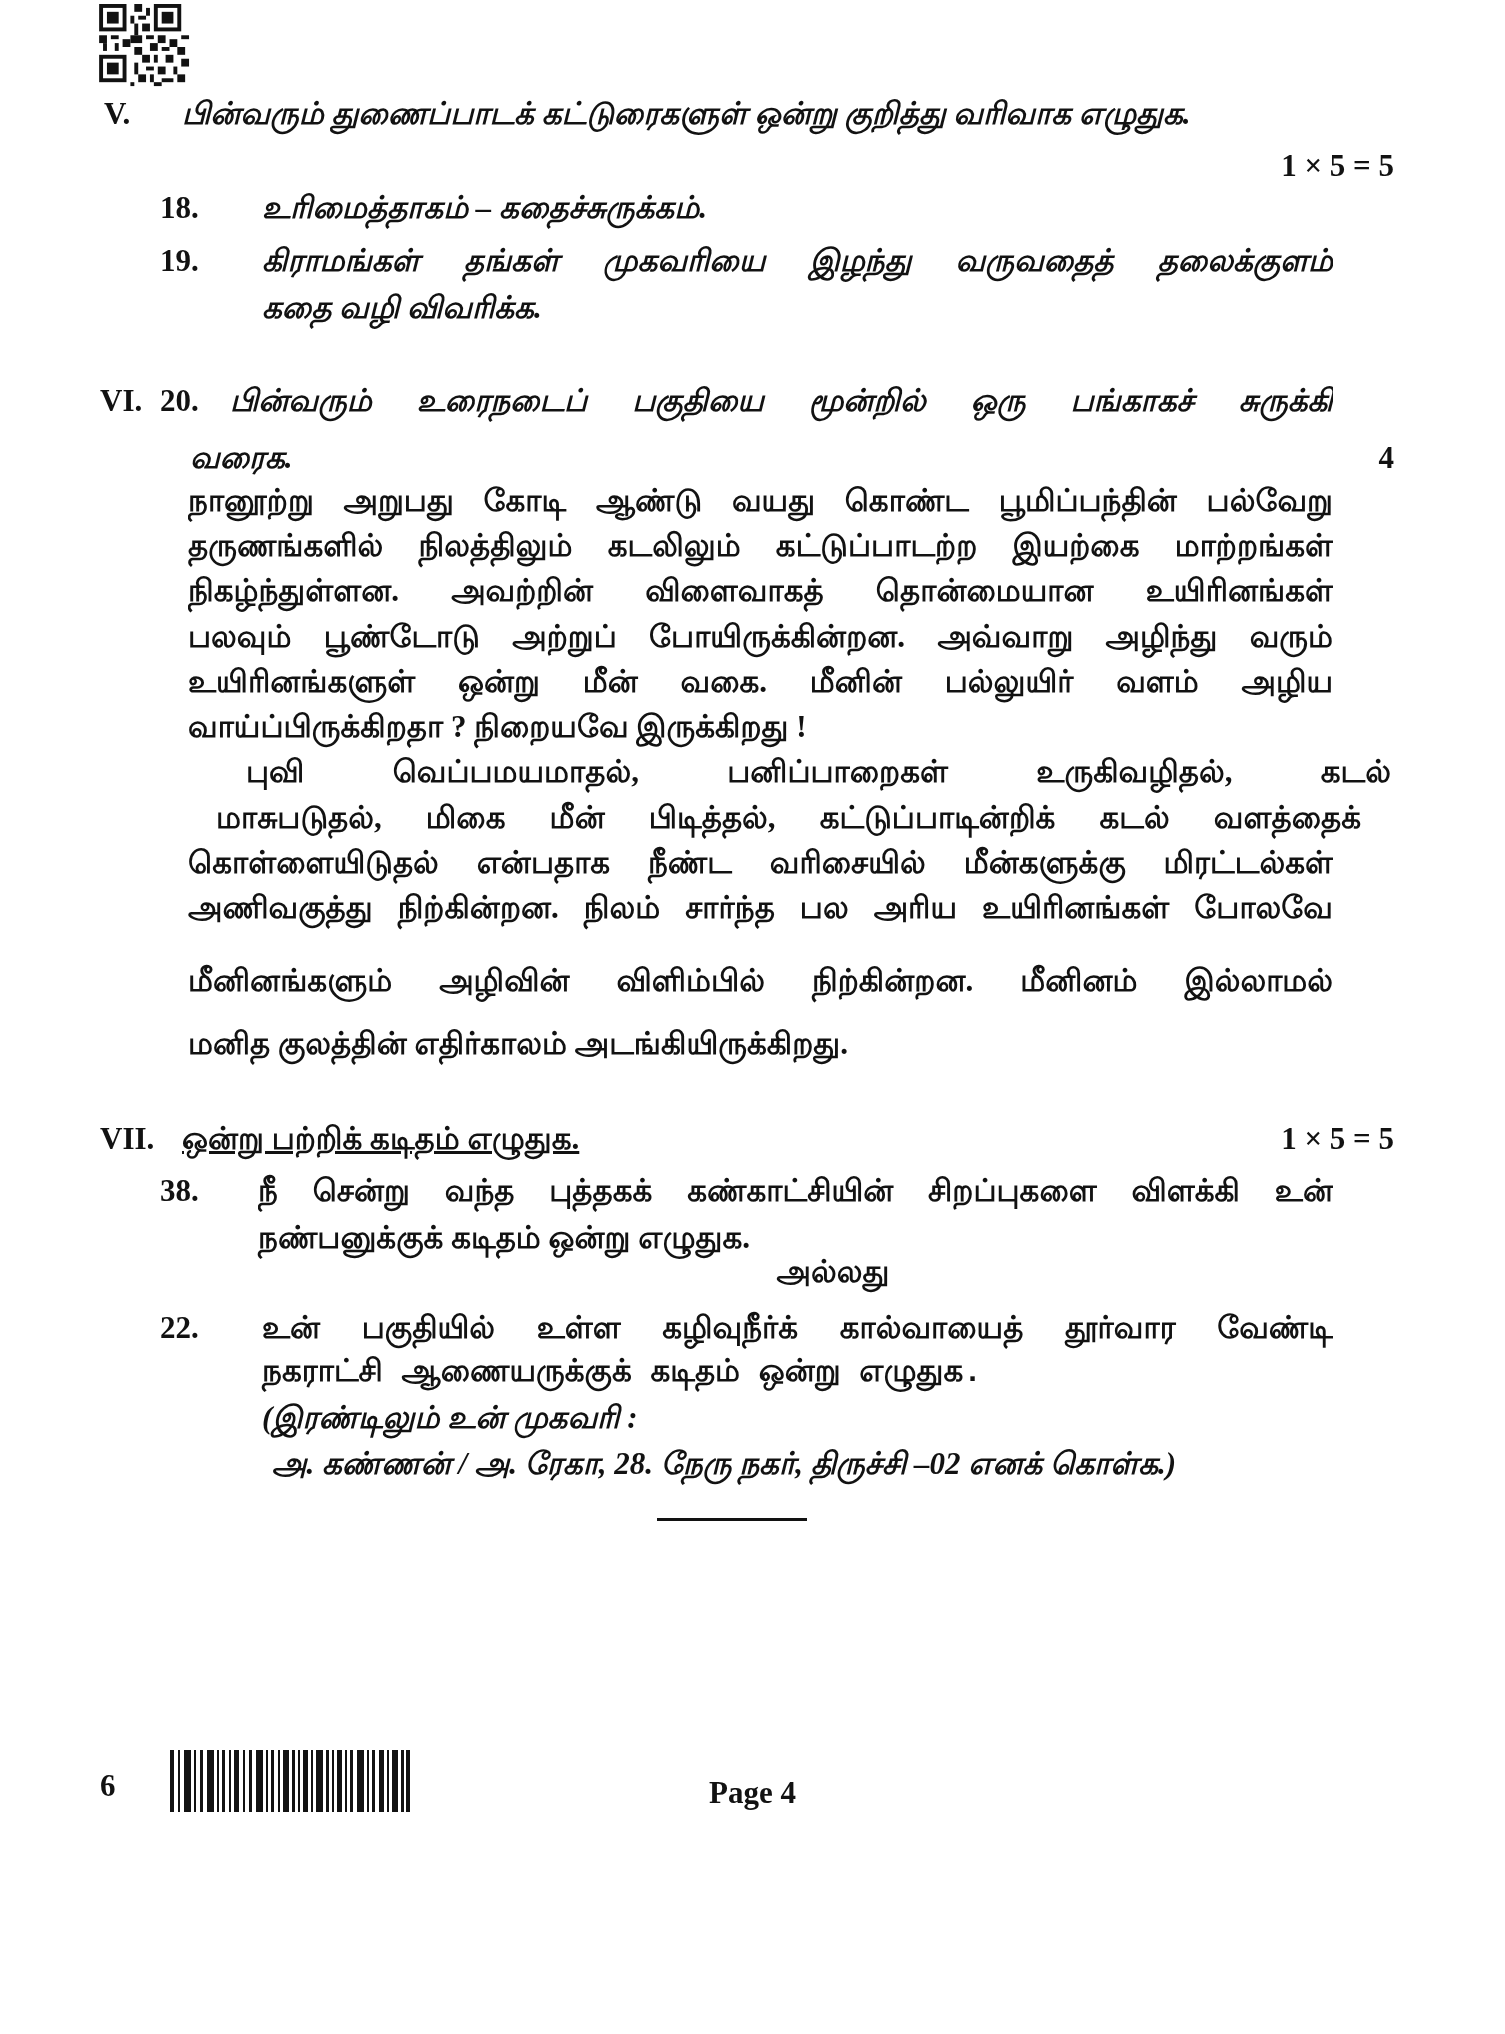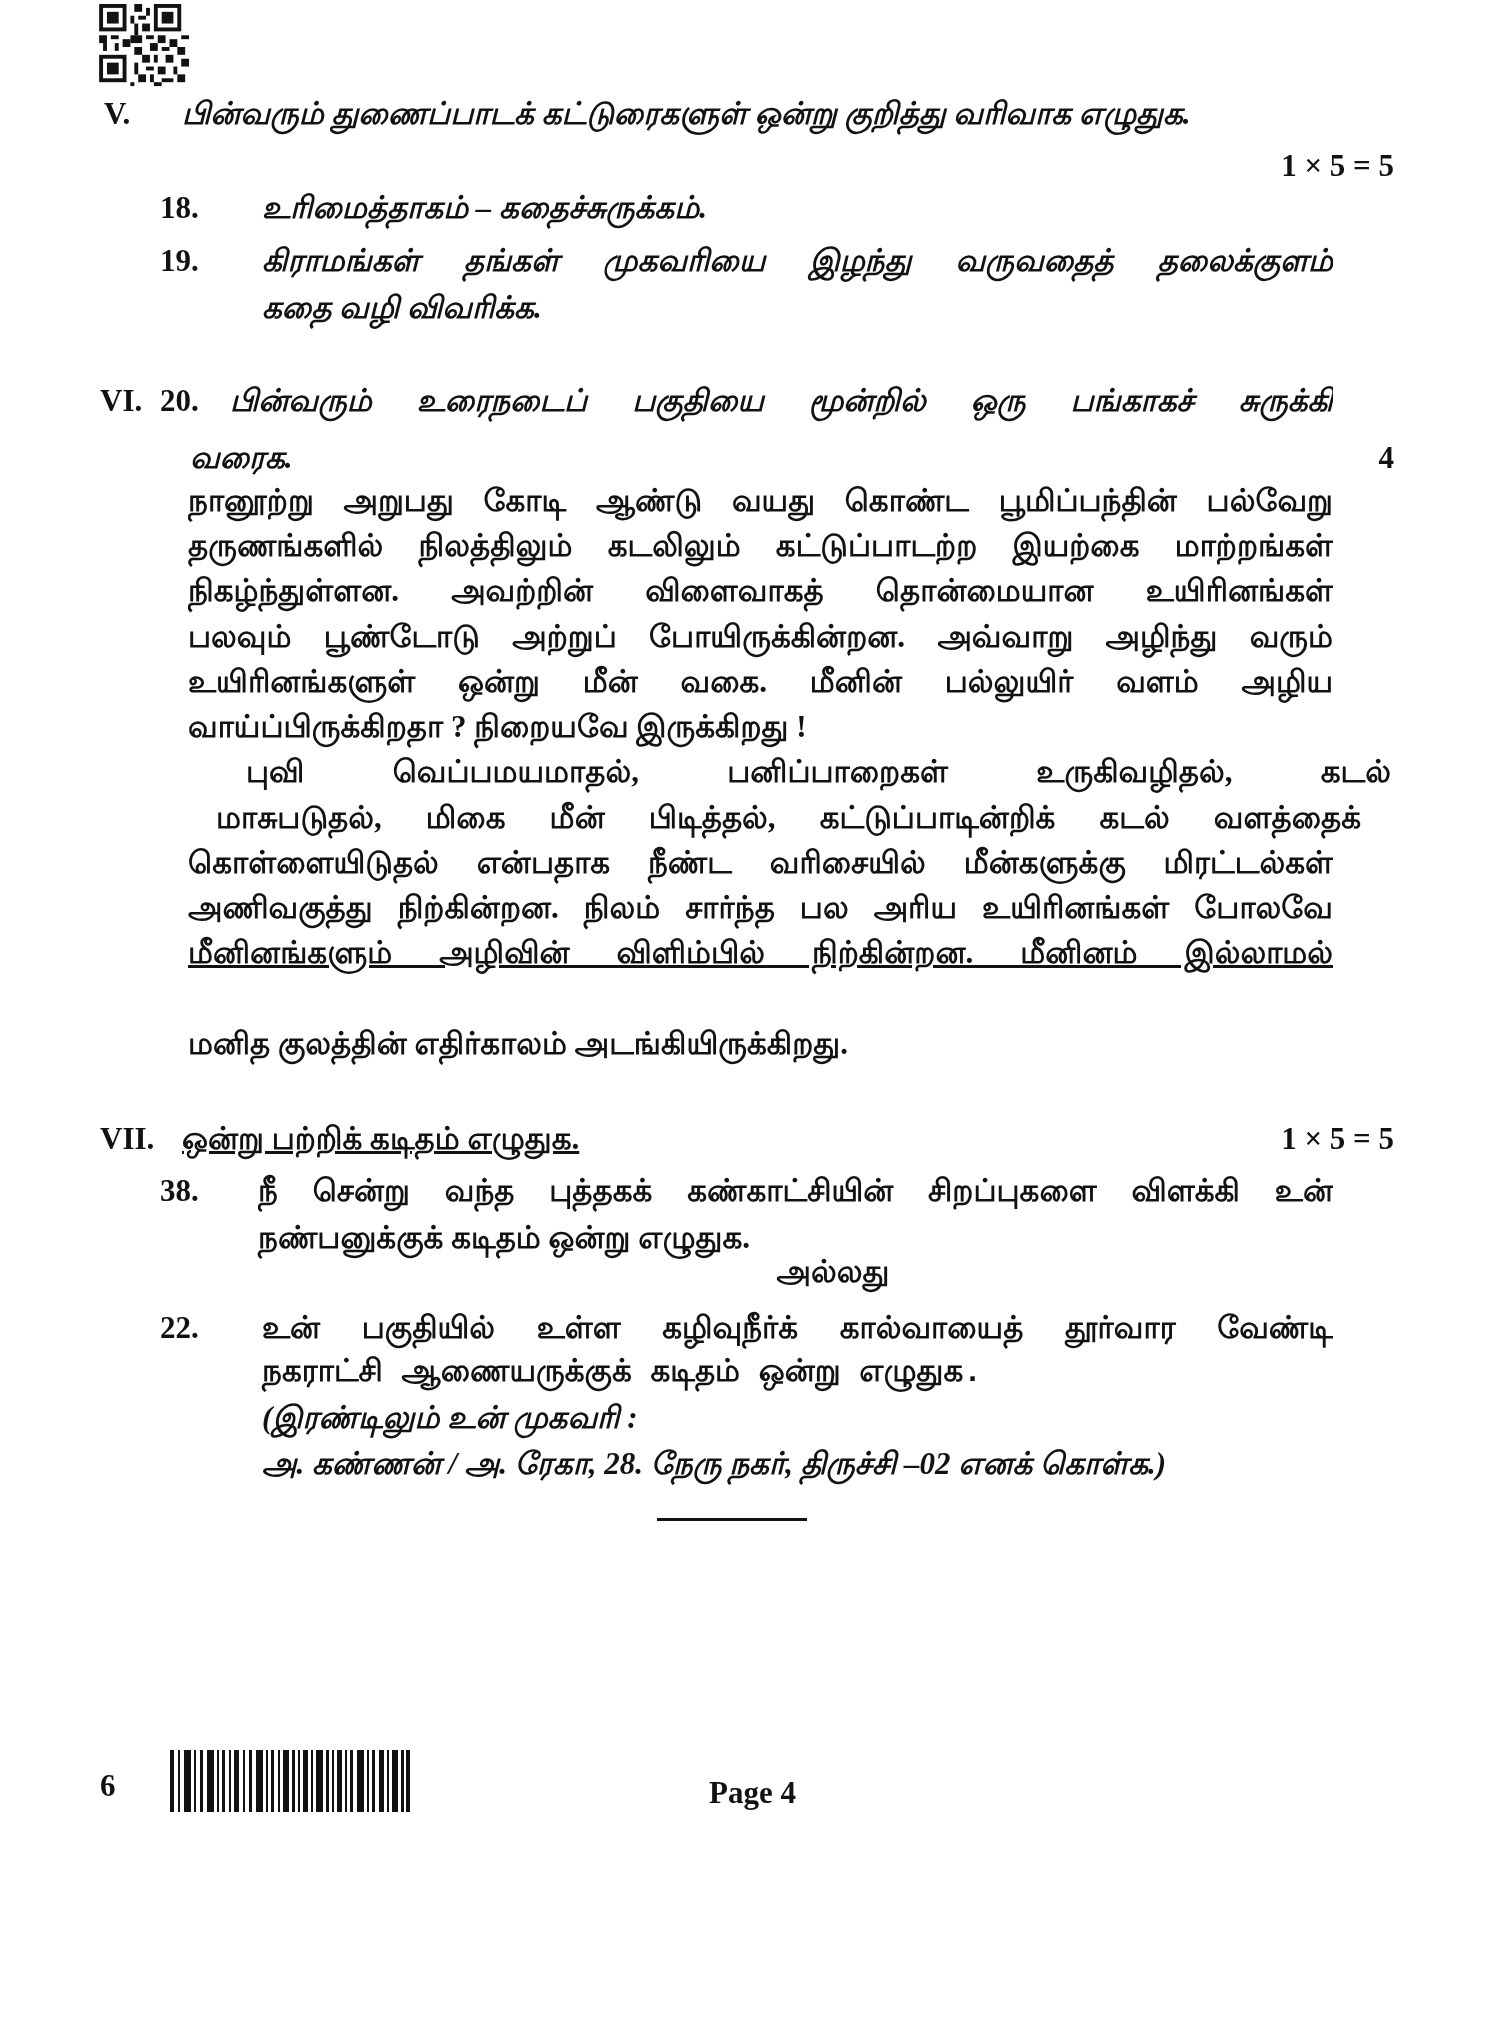--- a/index.html
+++ b/index.html
@@ -100,38 +100,38 @@
   <div class="abs t just" style="left:188px;top:480px;width:1145px;">நானூற்று அறுபது கோடி ஆண்டு வயது கொண்ட பூமிப்பந்தின் பல்வேறு</div>
   <div class="abs t just" style="left:188px;top:525px;width:1145px;">தருணங்களில் நிலத்திலும் கடலிலும் கட்டுப்பாடற்ற இயற்கை மாற்றங்கள்</div>
   <div class="abs t just" style="left:188px;top:570px;width:1145px;">நிகழ்ந்துள்ளன. அவற்றின் விளைவாகத் தொன்மையான உயிரினங்கள்</div>
   <div class="abs t just" style="left:188px;top:616px;width:1145px;">பலவும் பூண்டோடு அற்றுப் போயிருக்கின்றன. அவ்வாறு அழிந்து வரும்</div>
   <div class="abs t just" style="left:188px;top:661px;width:1145px;">உயிரினங்களுள் ஒன்று மீன் வகை. மீனின் பல்லுயிர் வளம் அழிய</div>
   <div class="abs t" style="left:188px;top:706px;">வாய்ப்பிருக்கிறதா ? நிறையவே இருக்கிறது !</div>
   <div class="abs t just indent" style="left:188px;top:751px;width:1145px;">புவி வெப்பமயமாதல், பனிப்பாறைகள் உருகிவழிதல், கடல்</div>
   <div class="abs t just" style="left:188px;top:797px;width:1145px;margin-left:28px;">மாசுபடுதல், மிகை மீன் பிடித்தல், கட்டுப்பாடின்றிக் கடல் வளத்தைக்</div>
   <div class="abs t just" style="left:188px;top:842px;width:1145px;">கொள்ளையிடுதல் என்பதாக நீண்ட வரிசையில் மீன்களுக்கு மிரட்டல்கள்</div>
   <div class="abs t just" style="left:188px;top:887px;width:1145px;">அணிவகுத்து நிற்கின்றன. நிலம் சார்ந்த பல அரிய உயிரினங்கள் போலவே</div>
-  <div class="abs t just" style="left:188px;top:932px;width:1145px;text-decoration:underline;">மீனினங்களும் அழிவின் விளிம்பில் நிற்கின்றன. மீனினம் இல்லாமல்</div>
+  <div class="abs t just" style="left:188px;top:960px;width:1145px;">மீனினங்களும் அழிவின் விளிம்பில் நிற்கின்றன. மீனினம் இல்லாமல்</div>
   <div class="abs t" style="left:188px;top:1023px;">மனித குலத்தின் எதிர்காலம் அடங்கியிருக்கிறது.</div>
 
   <div class="abs t" style="left:100px;top:1118px;text-align:center;">VII.</div>
   <div class="abs t" style="left:182px;top:1118px;text-decoration:underline;">ஒன்று பற்றிக் கடிதம் எழுதுக.</div>
   <div class="abs t right" style="left:1094px;top:1118px;width:300px;">1 × 5 = 5</div>
 
   <div class="abs t" style="left:160px;top:1170px;">38.</div>
   <div class="abs t just" style="left:258px;top:1170px;width:1075px;">நீ சென்று வந்த புத்தகக் கண்காட்சியின் சிறப்புகளை விளக்கி உன்</div>
   <div class="abs t" style="left:258px;top:1217px;">நண்பனுக்குக் கடிதம் ஒன்று எழுதுக.</div>
 
   <div class="abs t center" style="left:258px;top:1210px;width:1150px;margin-top:41px;">அல்லது</div>
 
   <div class="abs t" style="left:160px;top:1307px;">22.</div>
   <div class="abs t just" style="left:262px;top:1307px;width:1071px;">உன் பகுதியில் உள்ள கழிவுநீர்க் கால்வாயைத் தூர்வார வேண்டி</div>
   <div class="abs t" style="left:262px;top:1352px;font-family:Liberation Mono, monospace;">நகராட்சி ஆணையருக்குக் கடிதம் ஒன்று எழுதுக.</div>
   <div class="abs t it" style="left:262px;top:1397px;">(இரண்டிலும் உன் முகவரி :</div>
-  <div class="abs t it" style="left:262px;top:1443px;">அ. கண்ணன் / அ. ரேகா, 28. நேரு நகர், திருச்சி –02 எனக் கொள்க.)</div>
+  <div class="abs t it" style="left:272px;top:1443px;">அ. கண்ணன் / அ. ரேகா, 28. நேரு நகர், திருச்சி –02 எனக் கொள்க.)</div>
 
   <div class="abs rule" style="left:657px;top:1518px;width:150px;"></div>
 
   <div class="abs t" style="left:100px;top:1765px;">6</div>
 
   <div class="abs" style="left:170px;top:1750px;">
     <svg width="240" height="62" viewBox="0 0 240 62">
       <rect class="m" x="0" y="0" width="4" height="62"></rect>
       <rect class="m" x="8" y="0" width="2" height="62"></rect>
       <rect class="m" x="14" y="0" width="7" height="62"></rect>

